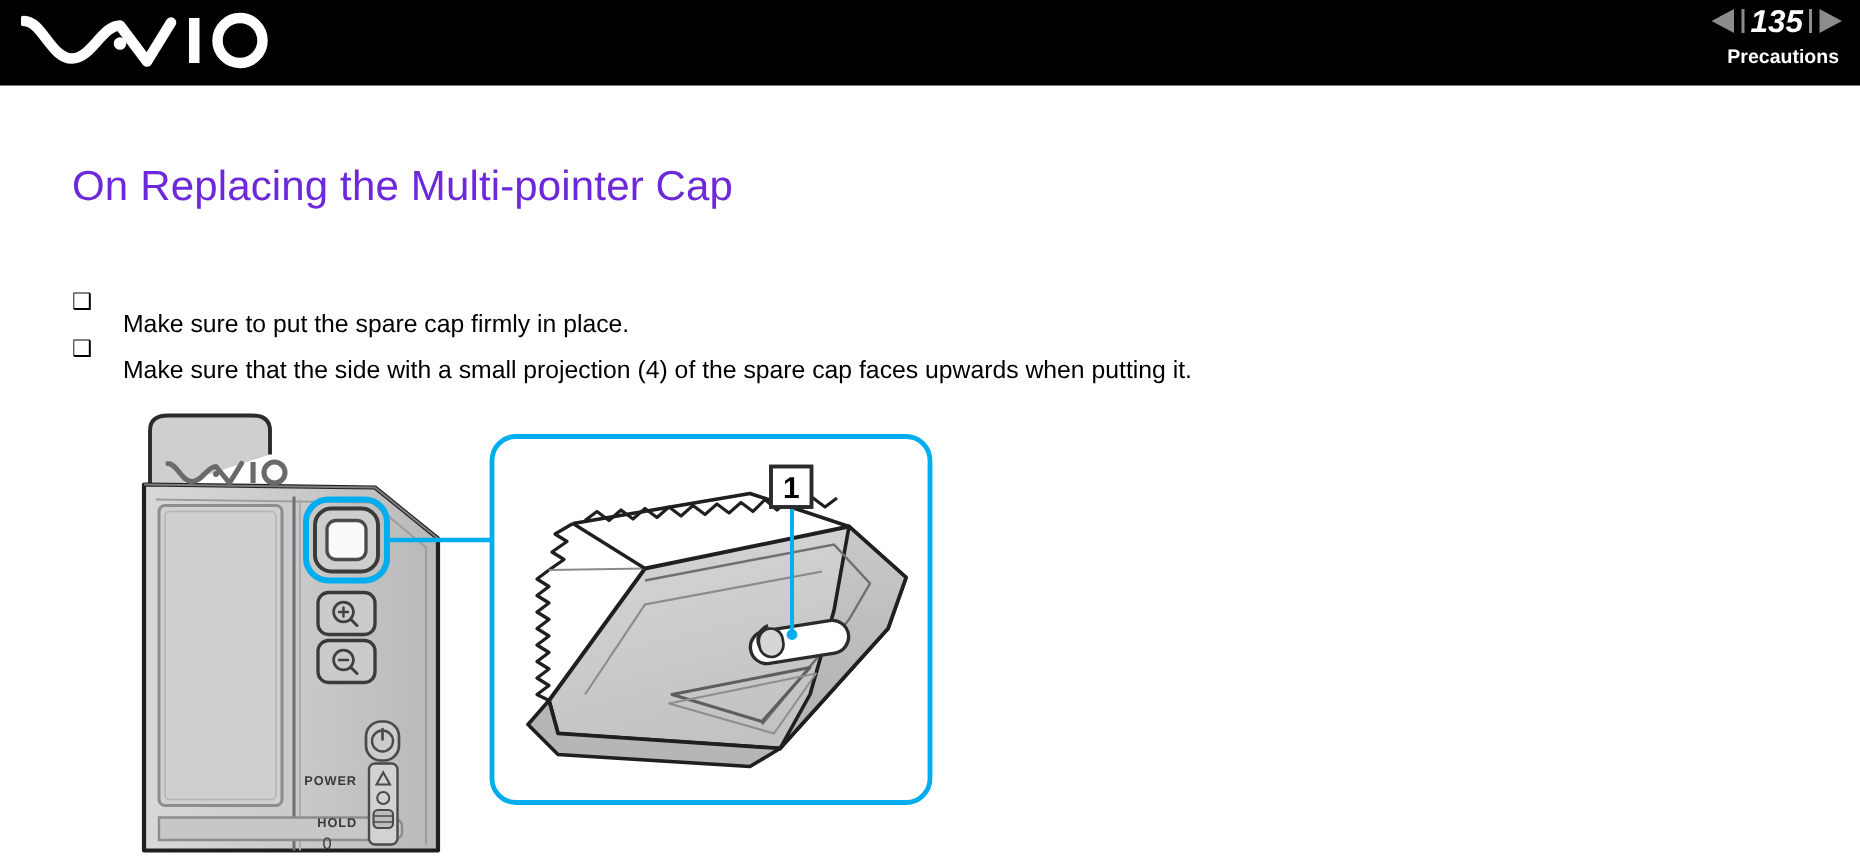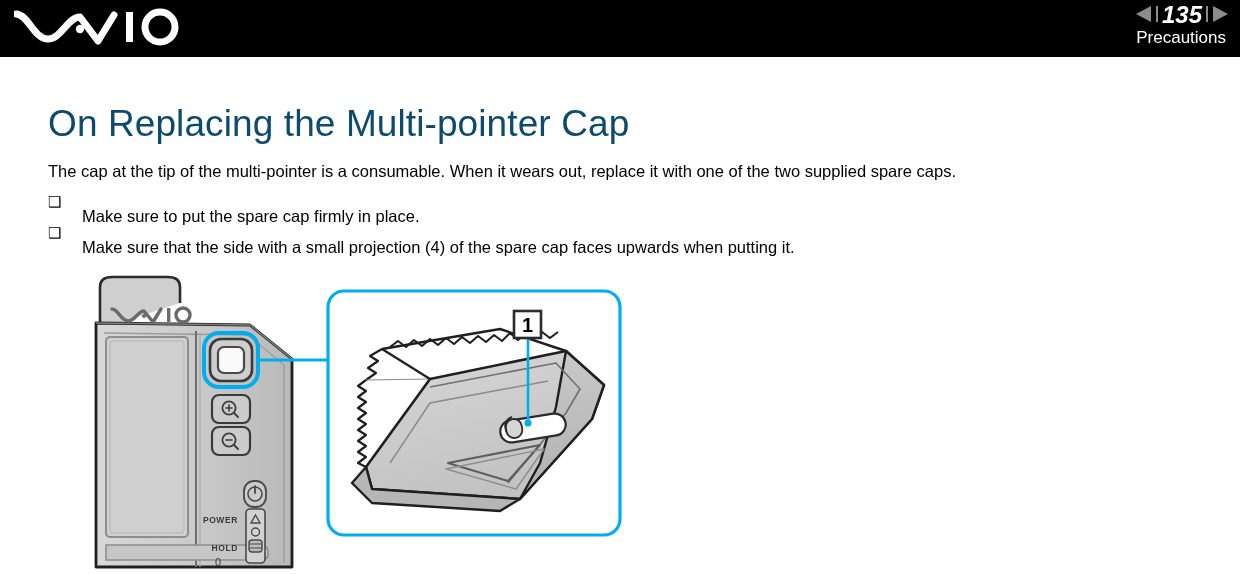--- a/index.html
+++ b/index.html
@@ -38,34 +38,34 @@
   }
   .tri-right{
     border-top:8px solid transparent;border-bottom:8px solid transparent;
     border-left:15px solid #8c8c8c;
   }
   .pagenum-wrap{
     display:flex;align-items:center;gap:4px;
   }
   .vbar{width:2px;height:16px;background:#8c8c8c;display:block;}
   .pagenum{
-    color:#ffffff;font-size:24px;font-weight:bold;font-style:italic;
+    color:#ffffff;font-size:21px;font-weight:bold;font-style:italic;
     line-height:19px;letter-spacing:0px;
   }
   .section-title{
-    color:#ffffff;font-size:17px;font-weight:normal;
+    color:#ffffff;font-size:13px;font-weight:bold;
     line-height:18px;margin-top:2px;padding-right:2px;
   }
 
   
   .content{position:absolute;left:0;top:57px;width:1240px;height:517px;}
   h1.doc-heading{
     position:absolute;left:48px;top:50px;
-    margin:0;font-size:37px;font-weight:normal;line-height:34px;
-    color:#0c4a6e;letter-spacing:0.1px;
+    margin:0;font-size:28px;font-weight:normal;line-height:34px;
+    color:#6d28d9;letter-spacing:0.1px;
   }
   p.intro{
     position:absolute;left:48px;top:104px;margin:0;
     font-size:16.5px;line-height:20px;color:#000;white-space:nowrap;
   }
   .bullet-row{
     position:absolute;left:48px;display:flex;align-items:flex-start;
     font-size:16.5px;line-height:20px;color:#000;white-space:nowrap;
   }
   .bullet-row.b1{top:135px;}
@@ -109,21 +109,20 @@
     </div>
     <div class="section-title">Precautions</div>
   </div>
 
 </div>
 
 <div class="content">
 
   <h1 class="doc-heading">On Replacing the Multi-pointer Cap</h1>
 
-  <p class="intro">The cap at the tip of the multi-pointer is a consumable. When it wears out, replace it with one of the two supplied spare caps.</p>
 
   <div class="bullet-row b1">
     <span class="bullet-mark">❑</span>
     <span class="bullet-text">Make sure to put the spare cap firmly in place.</span>
   </div>
 
   <div class="bullet-row b2">
     <span class="bullet-mark">❑</span>
     <span class="bullet-text">Make sure that the side with a small projection (4) of the spare cap faces upwards when putting it.</span>
   </div>

